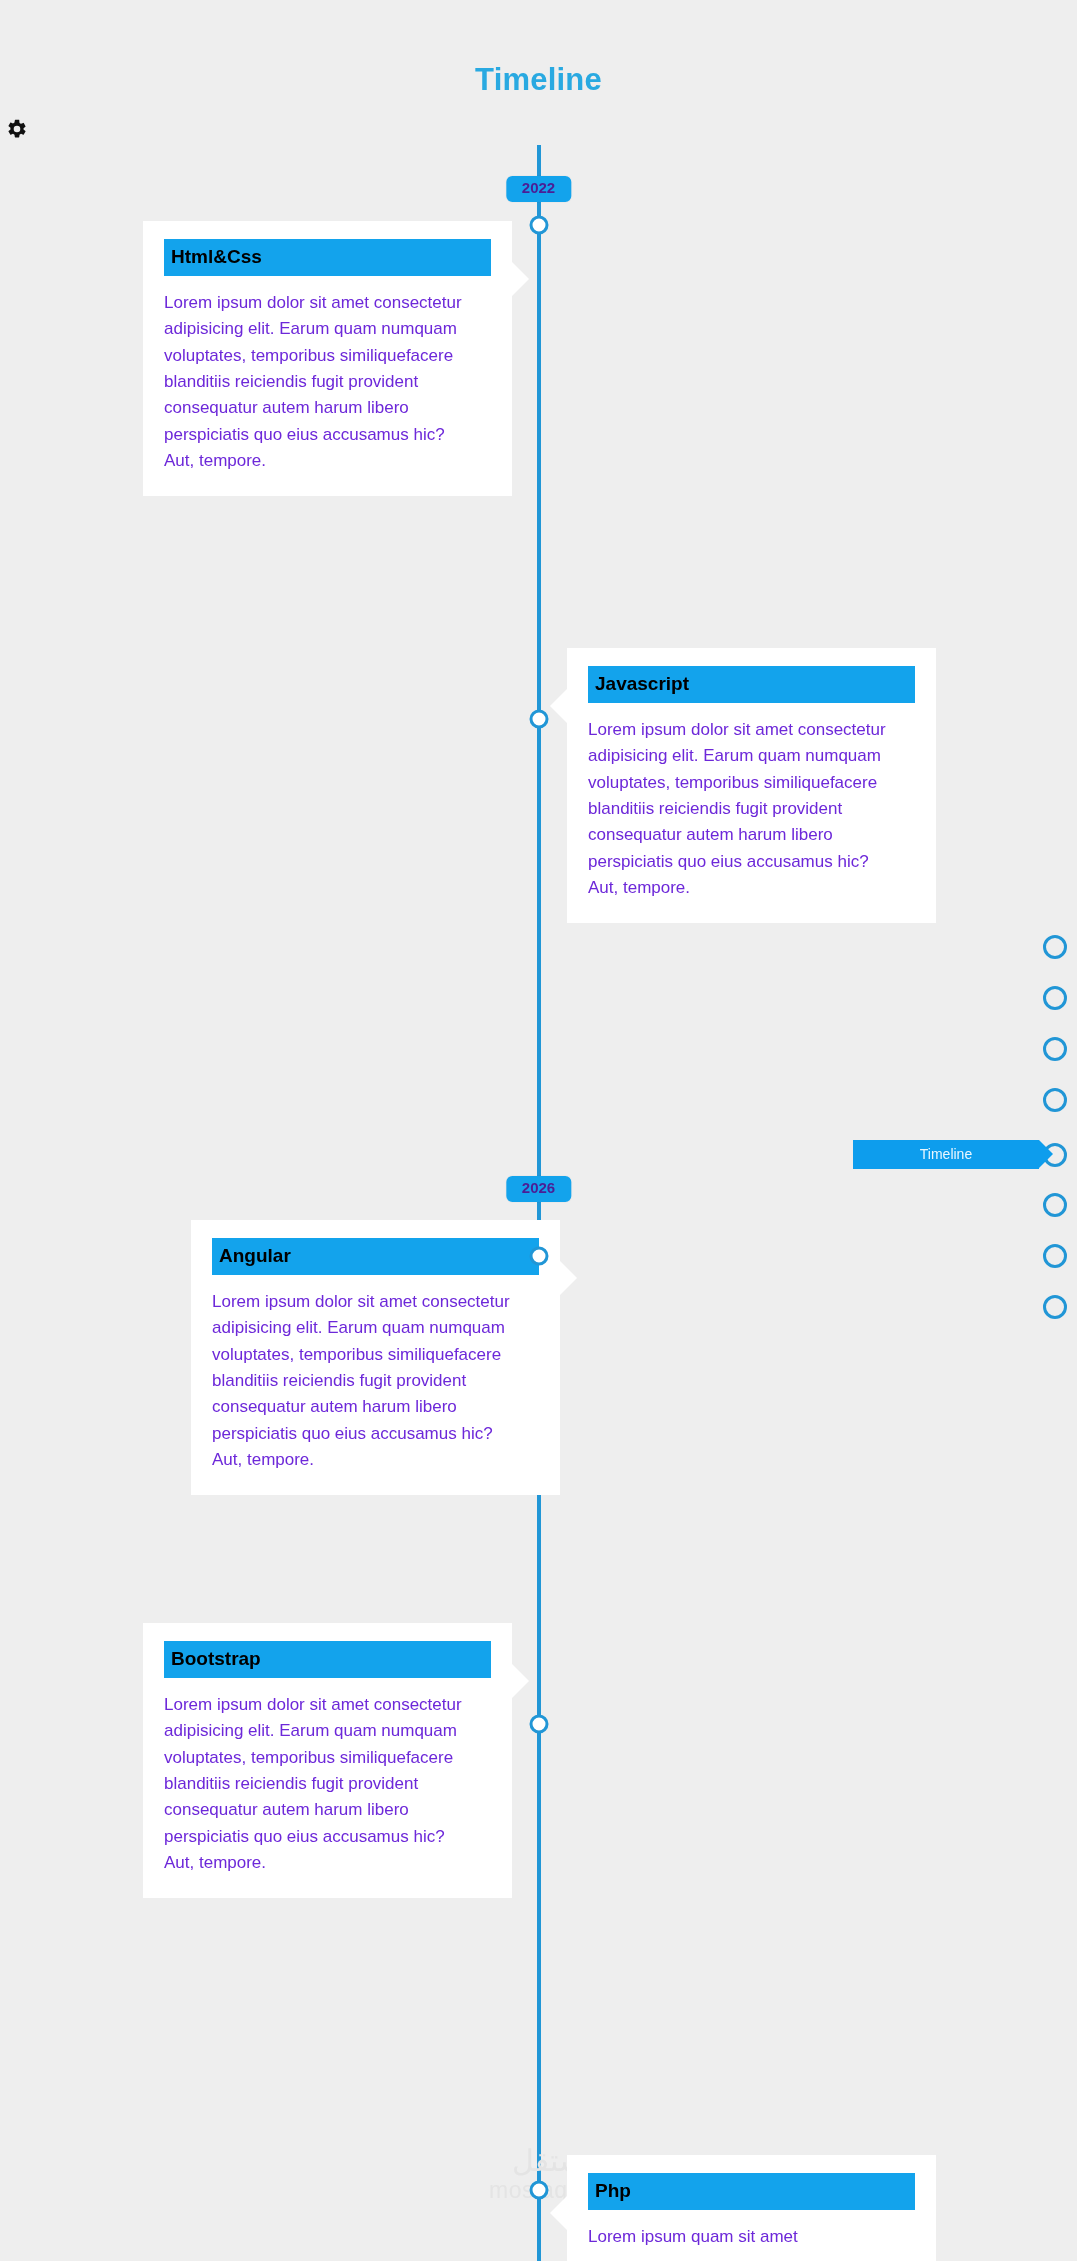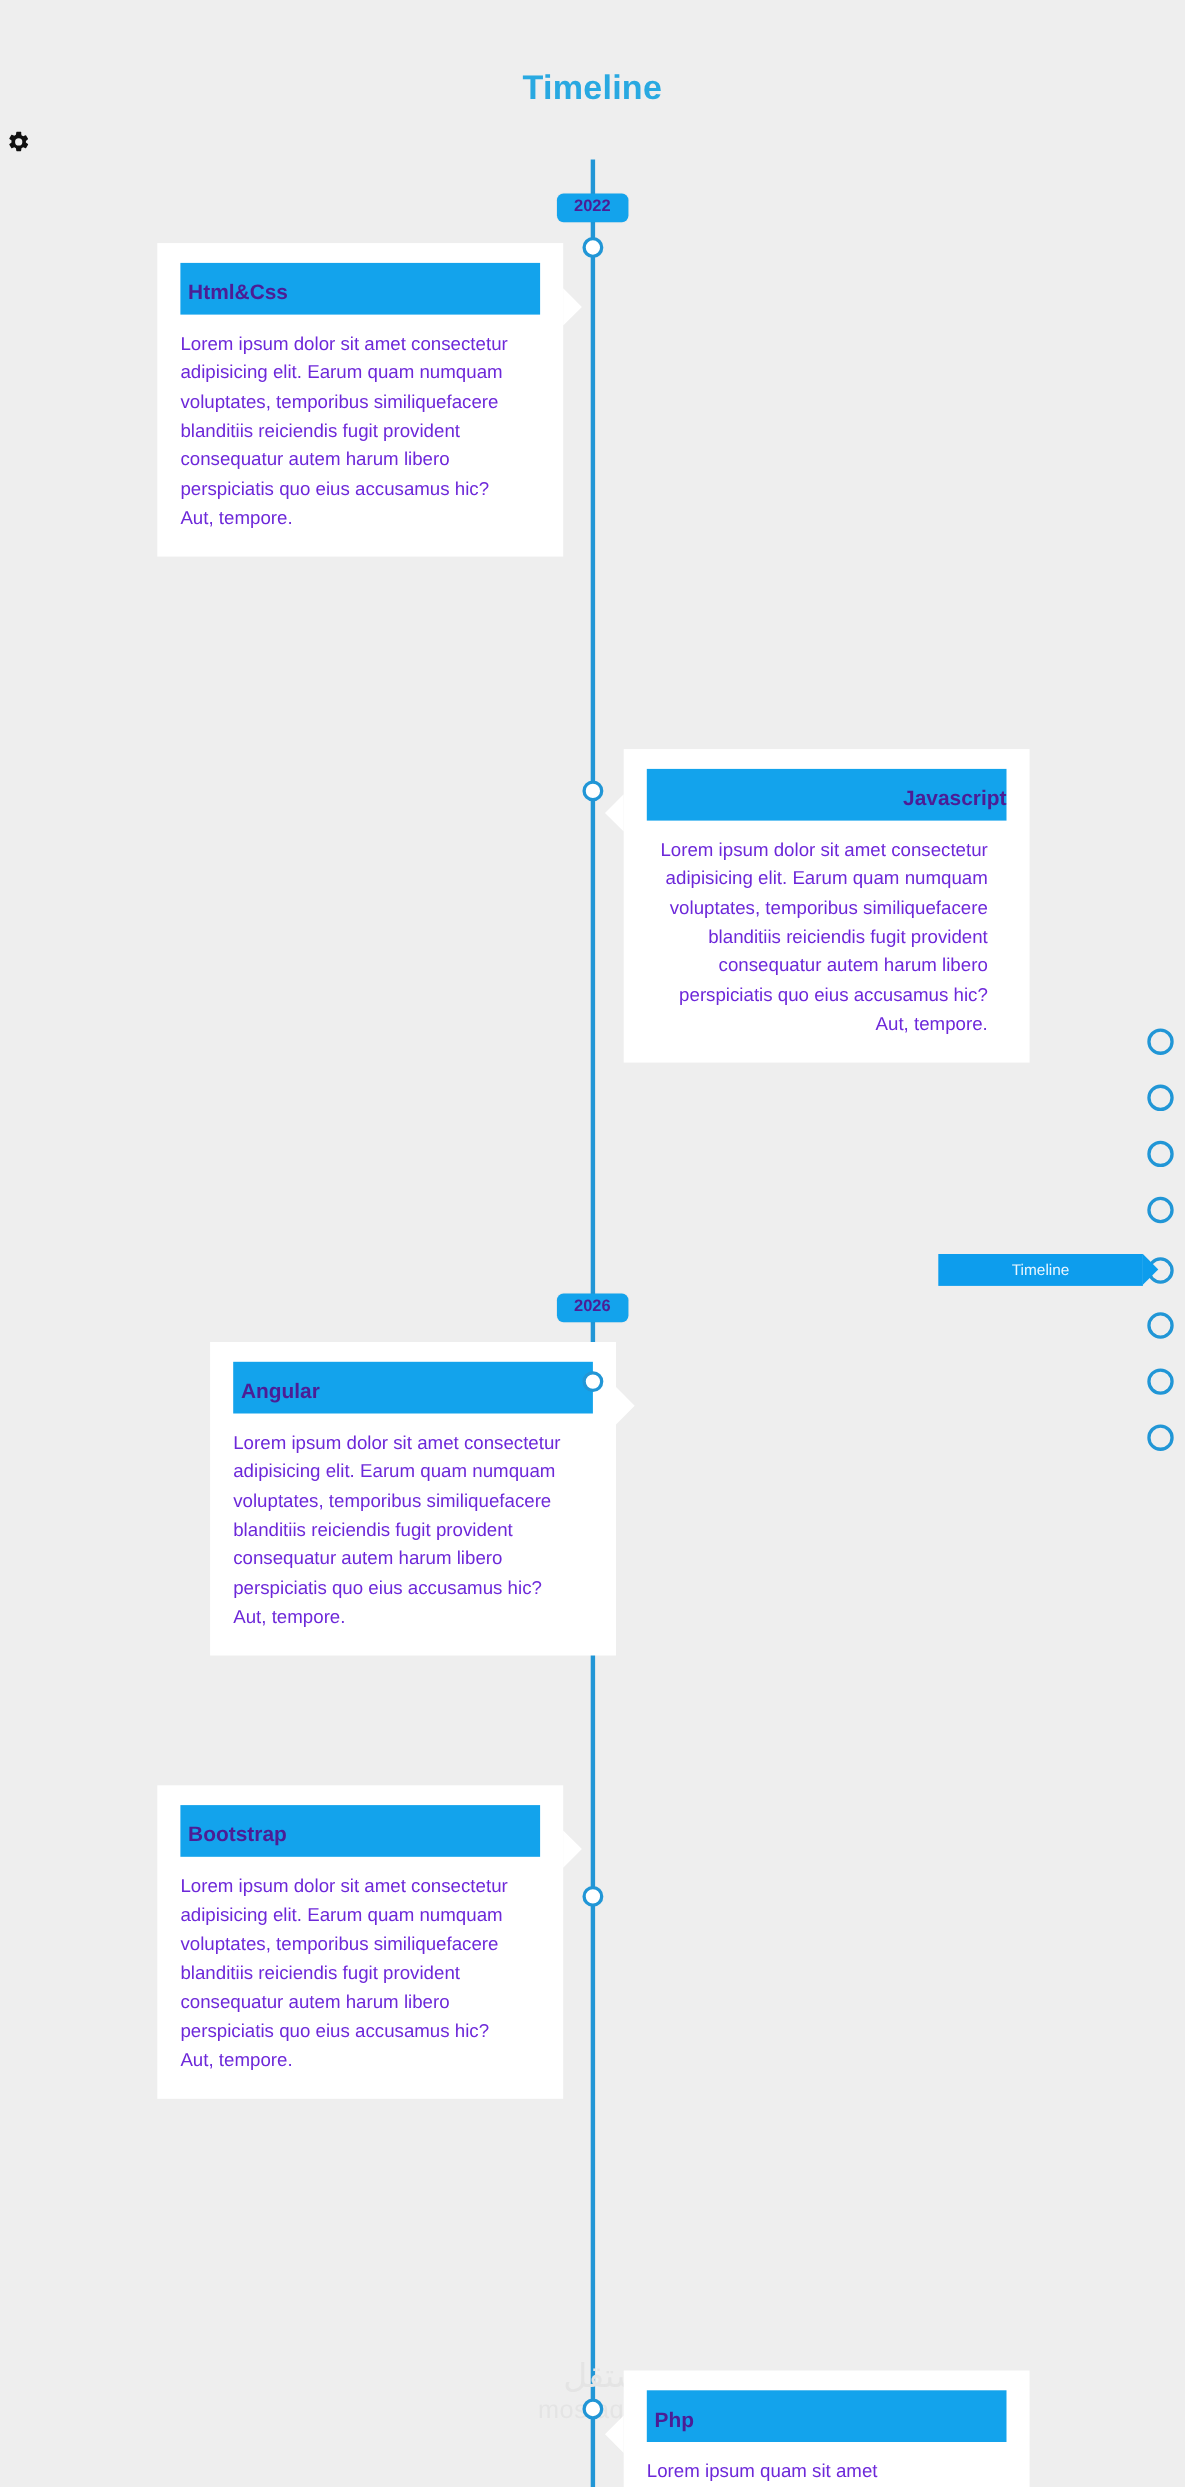--- a/index.html
+++ b/index.html
@@ -110,24 +110,24 @@
     top: 41px;
     width: 0; height: 0;
     border-top: 17px solid transparent;
     border-bottom: 17px solid transparent;
     border-right: 17px solid #ffffff;
   }
 
   .card-header {
     margin: 0 21px;
     background: #13a3ec;
-    color: #4c1d95;
+    color: #000000;
     font-size: 19px;
     font-weight: bold;
-    padding: 17px 0 8px 7px;
+    padding: 7px 0 8px 7px;
     line-height: 1.15;
   }
 
   .card-body {
     margin: 14px 21px 0 21px;
     font-size: 17px;
     line-height: 1.55;
     color: #6d28d9;
     max-width: 300px;
   }
@@ -213,21 +213,21 @@
 <div class="node" style="top:719px;"></div>
 <div class="node" style="top:1256px;"></div>
 <div class="node" style="top:1724px;"></div>
 <div class="node" style="top:2190px;"></div>
 
 <div class="card left" style="top:221px;">
   <div class="card-header">Html&amp;Css</div>
   <div class="card-body">Lorem ipsum dolor sit amet consectetur adipisicing elit. Earum quam numquam voluptates, temporibus similiquefacere blanditiis reiciendis fugit provident consequatur autem harum libero perspiciatis quo eius accusamus hic? Aut, tempore.</div>
 </div>
 
-<div class="card right" style="top:681px;text-align:right;">
+<div class="card right" style="top:648px;">
   <div class="card-header">Javascript</div>
   <div class="card-body">Lorem ipsum dolor sit amet consectetur adipisicing elit. Earum quam numquam voluptates, temporibus similiquefacere blanditiis reiciendis fugit provident consequatur autem harum libero perspiciatis quo eius accusamus hic? Aut, tempore.</div>
 </div>
 
 <div class="card left" style="top:1220px;margin-left:48px;">
   <div class="card-header">Angular</div>
   <div class="card-body">Lorem ipsum dolor sit amet consectetur adipisicing elit. Earum quam numquam voluptates, temporibus similiquefacere blanditiis reiciendis fugit provident consequatur autem harum libero perspiciatis quo eius accusamus hic? Aut, tempore.</div>
 </div>
 
 <div class="card left" style="top:1610px;margin-top:13px;">

